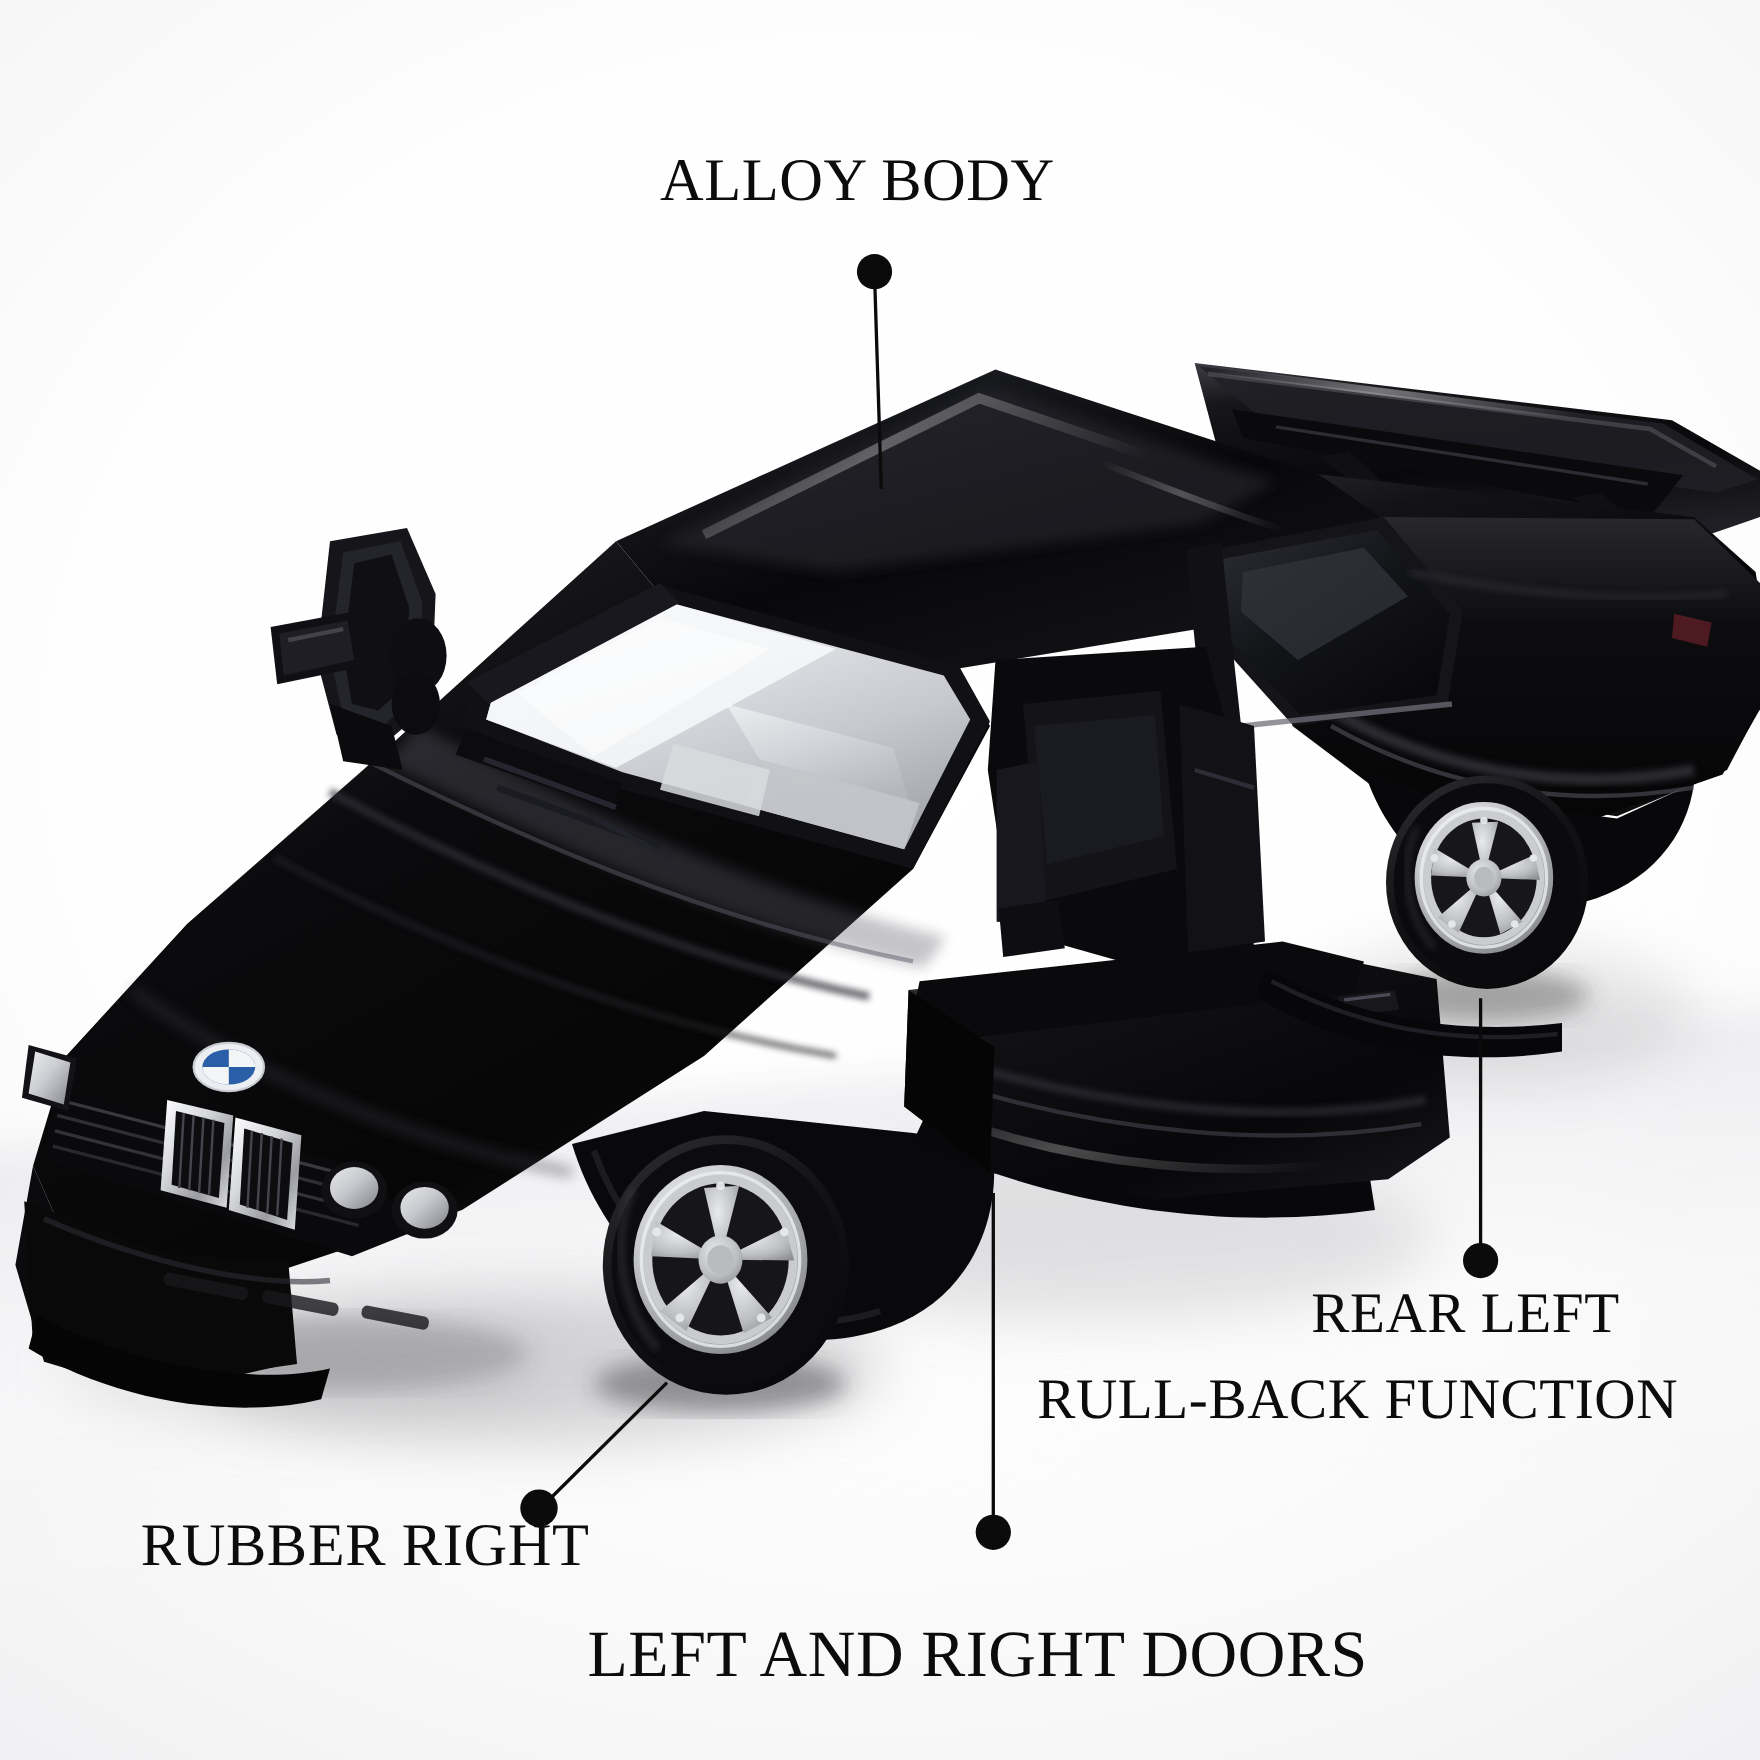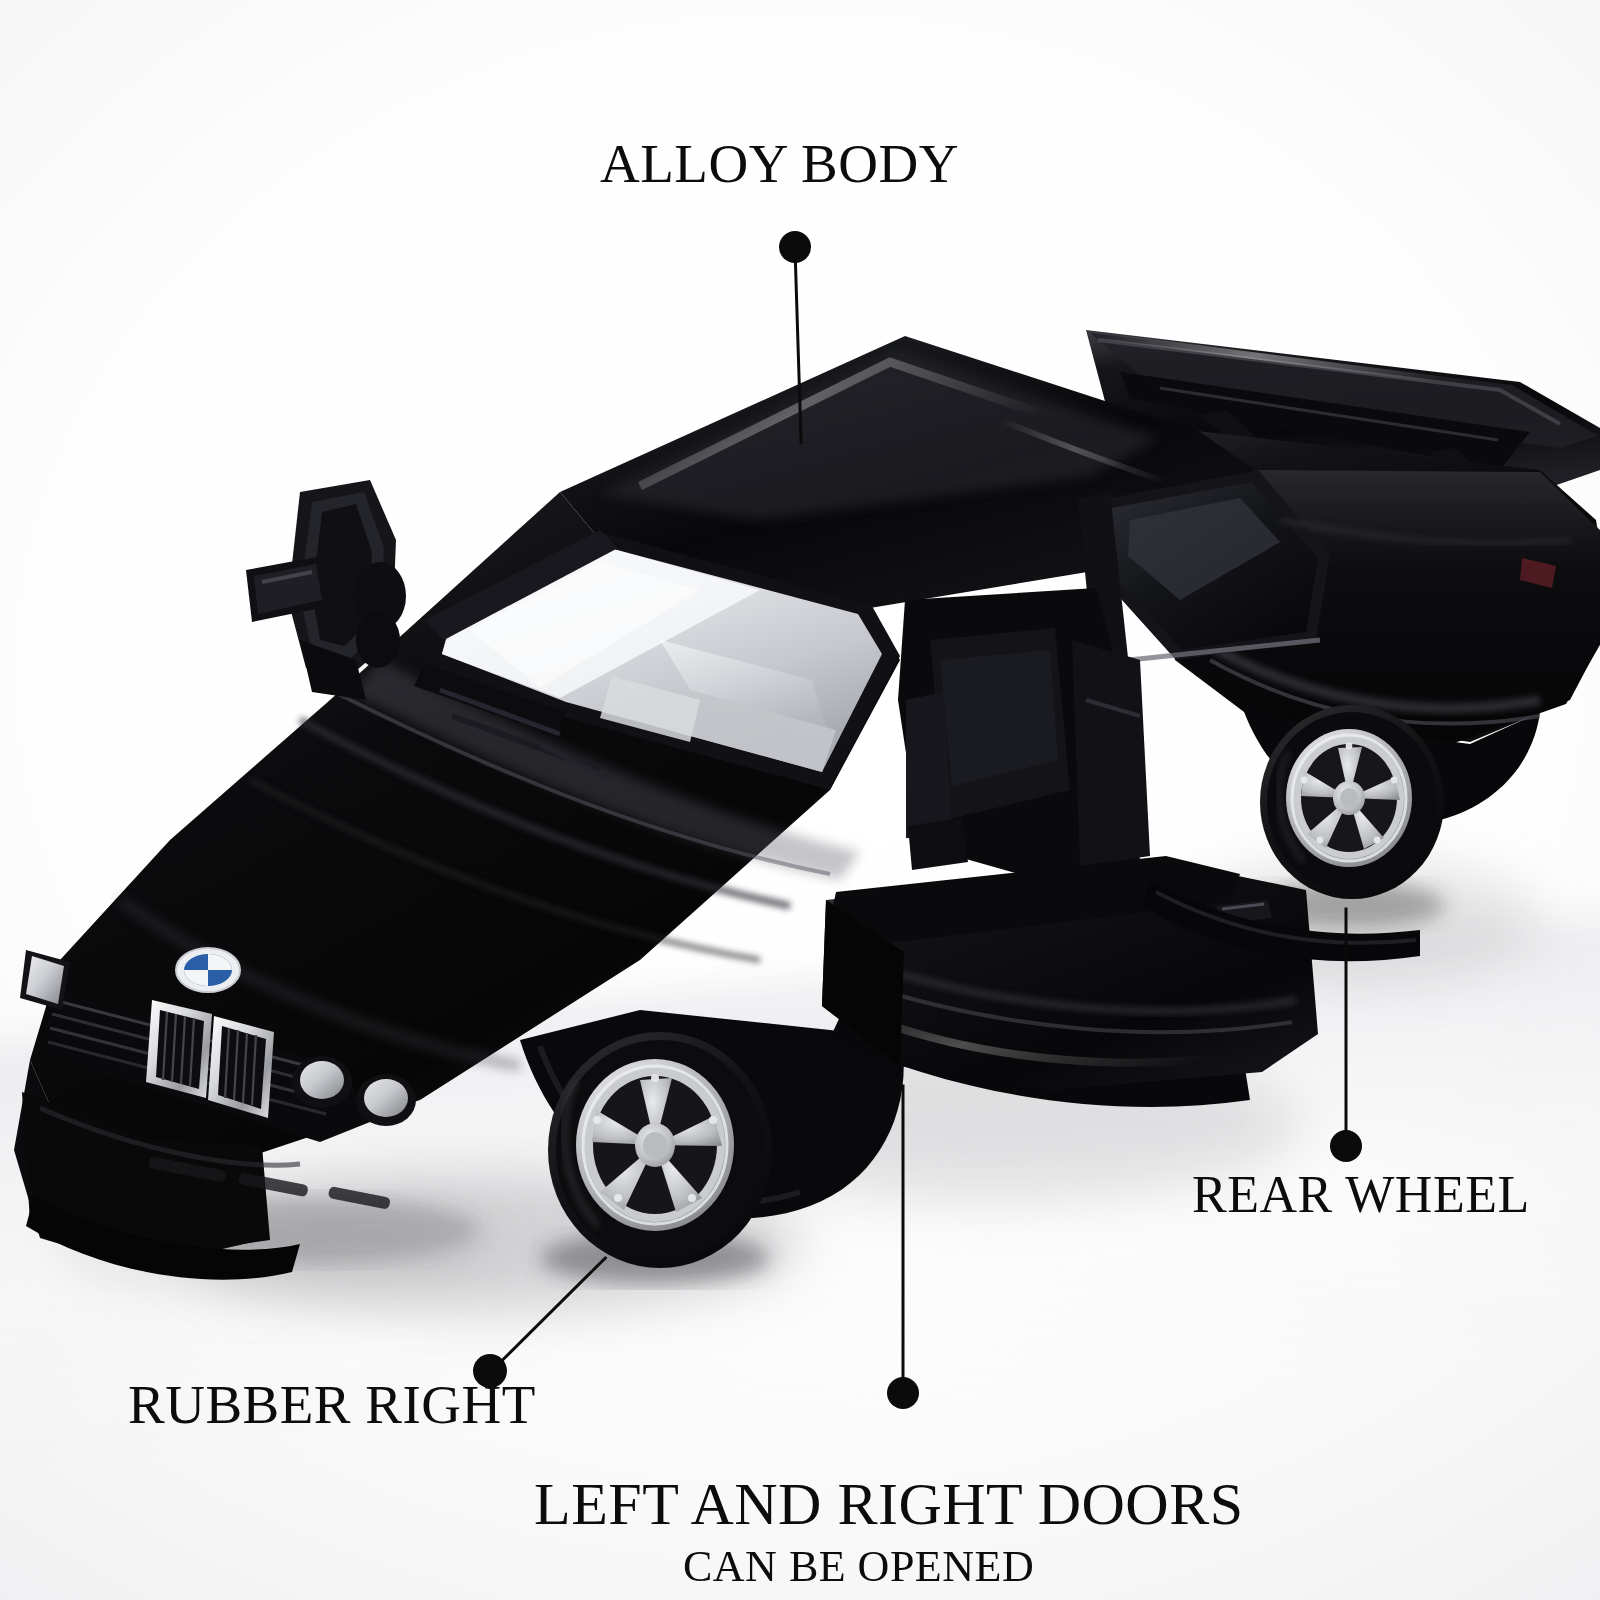--- a/index.html
+++ b/index.html
@@ -447,25 +447,25 @@
     <path d="M1000,420 C1080,452 1150,478 1200,492" stroke="url(#gSheen)" stroke-width="6" fill="none" opacity="0.45"></path>
     <path d="M1280,520 C1380,540 1480,548 1570,540" stroke="#43434c" stroke-width="5" fill="none" opacity="0.4" filter="url(#soft)"></path>
   </svg>
 
   <div class="lead-line" style="left:795px; top:247px; width:196px; height:3px; transform: rotate(88.2deg);"></div>
   <div class="lead-dot" style="left:779px; top:231px; width:32px; height:32px;"></div>
   <div class="anno anno-alloy">ALLOY BODY</div>
 
   <div class="lead-line" style="left:1346px; top:906px; width:240px; height:3px; transform: rotate(90deg);"></div>
   <div class="lead-dot" style="left:1330px; top:1130px; width:32px; height:32px;"></div>
-  <div class="anno anno-rearwheel">REAR WHEEL</div>
-
+  <div class="anno anno-rearwheel">REAR LEFT</div>
+
+  <div class="anno anno-rullback">RULL-BACK FUNCTION</div>
 
   <div class="lead-line" style="left:490px; top:1371px; width:164px; height:3px; transform: rotate(-44.8deg);"></div>
   <div class="lead-dot" style="left:473px; top:1354px; width:34px; height:34px;"></div>
   <div class="anno anno-rubber">RUBBER RIGHT</div>
 
   <div class="lead-line" style="left:903px; top:1083px; width:310px; height:3px; transform: rotate(90deg);"></div>
   <div class="lead-dot" style="left:887px; top:1377px; width:32px; height:32px;"></div>
   <div class="anno anno-doors">LEFT AND RIGHT DOORS</div>
-  <div class="anno anno-opened">CAN BE OPENED</div>
 
 </div>
 
 </body></html>

